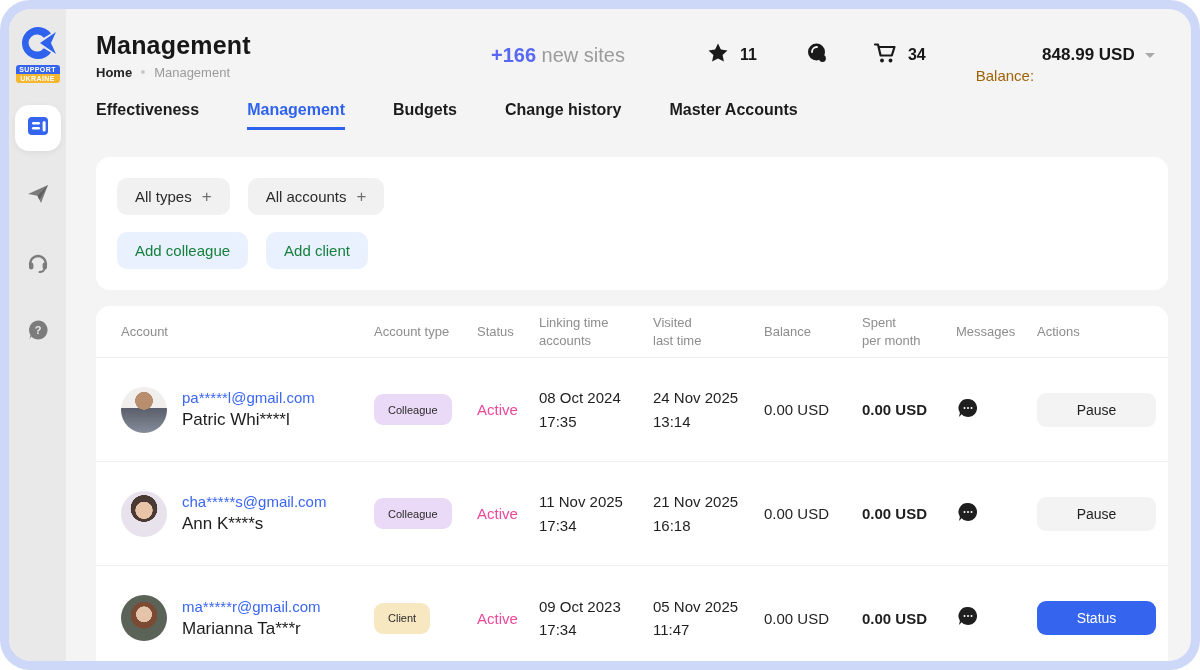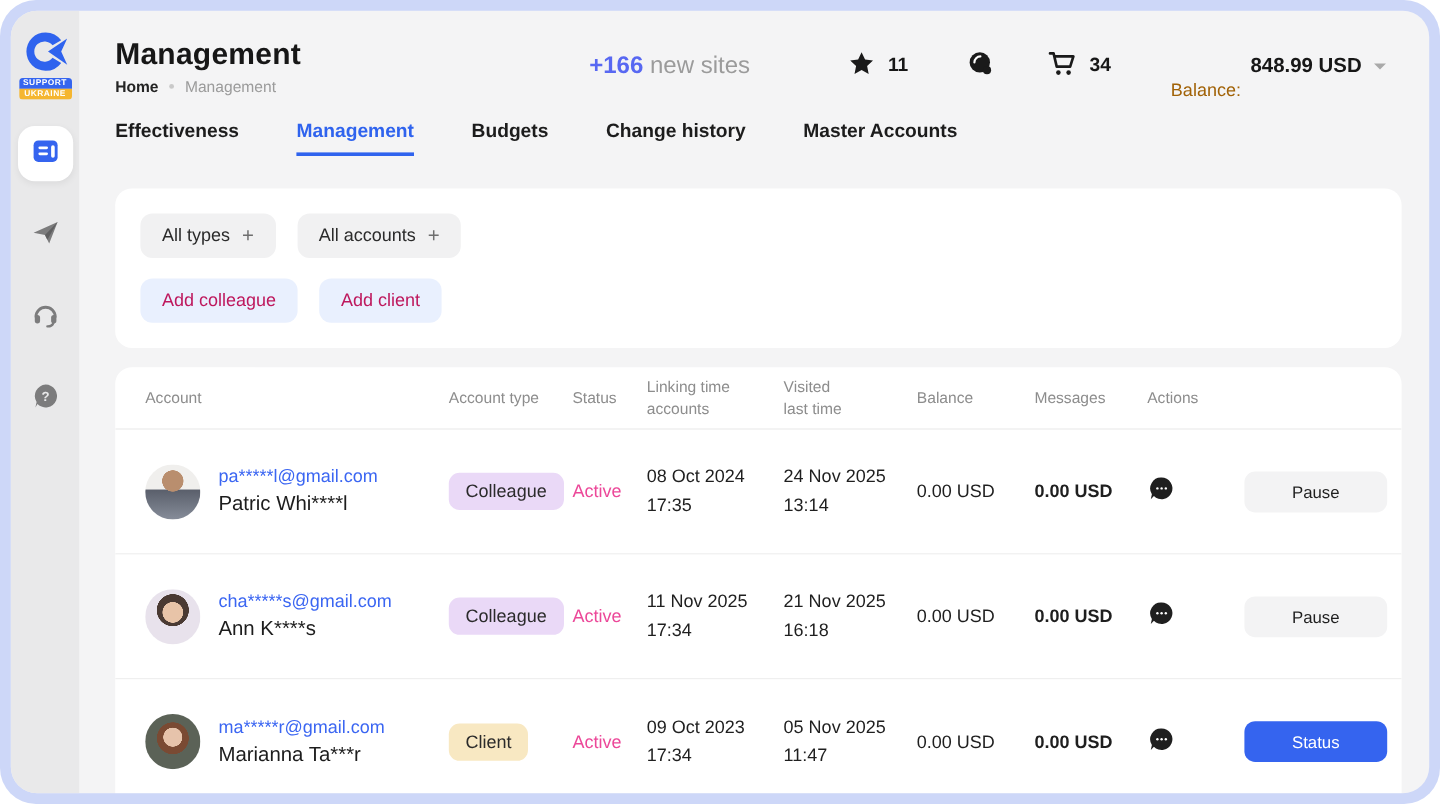--- a/index.html
+++ b/index.html
@@ -42,39 +42,39 @@
   .tab { font-size: 16px; font-weight: bold; color: #1c1c1c; padding-bottom: 8px; cursor: pointer; border-bottom: 3px solid transparent; }
   .tab.active { color: #2f63ee; border-bottom-color: #2f63ee; }
 
   
   .filter-card { background: #ffffff; border-radius: 14px; padding: 21px; margin-top: 12px; flex: none; }
   .chip-row { display: flex; gap: 18px; }
   .chip-row + .chip-row { margin-top: 17px; }
   .chip { height: 37px; display: inline-flex; align-items: center; gap: 10px; padding: 0 18px; border-radius: 10px; font-size: 15px; cursor: pointer; }
   .chip.gray { background: #f1f1f2; color: #2b2b2b; }
   .chip.gray .plus { color: #6f6f6f; font-size: 17px; }
-  .chip.blue { background: #e9f0fe; color: #be185d; }
+  .chip.blue { background: #e9f0fe; color: #15803d; }
 
   
   .table-card { background: #ffffff; border-radius: 14px 14px 0 0; margin-top: 16px; flex: 1; overflow: hidden; }
   .tgrid { display: grid; grid-template-columns: 253px 103px 62px 114px 111px 98px 94px 81px 1fr; align-items: center; padding-left: 25px; }
   .thead { height: 52px; border-bottom: 1px solid #ececec; }
   .th { font-size: 13px; color: #8d8d8d; white-space: pre-line; line-height: 1.35; padding-right: 8px; }
   .trow { height: 104px; border-bottom: 1px solid #efefef; }
   .trow:last-child { border-bottom: none; }
 
   .acc-cell { display: flex; align-items: center; gap: 15px; }
   .avatar { width: 46px; height: 46px; border-radius: 50%; flex: none; }
   .av1 { background: radial-gradient(circle at 50% 30%, #b98e6e 0 22%, transparent 23%), linear-gradient(180deg, #f0efed 0 45%, #5a5f6b 46%, #868c99 100%); }
   .av2 { background: radial-gradient(circle at 50% 42%, #e8c4a8 0 24%, transparent 25%), radial-gradient(circle at 50% 38%, #4a3a33 0 36%, transparent 37%), linear-gradient(180deg, #e8e2ec 0 100%); }
   .av3 { background: radial-gradient(circle at 50% 42%, #e6c3ab 0 22%, transparent 23%), radial-gradient(circle at 50% 44%, #7a4a33 0 38%, transparent 39%), linear-gradient(135deg, #5b6257 0 100%); }
   .acc-email { font-size: 15px; color: #3b66f2; cursor: pointer; }
   .acc-name { font-size: 17px; color: #1d1d1d; margin-top: 4px; }
 
-  .badge { display: inline-flex; align-items: center; height: 31px; padding: 0 14px; border-radius: 9px; font-size: 15px; color: #2b2b2b; }
+  .badge { display: inline-flex; align-items: center; height: 31px; padding: 0 14px; border-radius: 9px; font-size: 11px; color: #2b2b2b; }
   .badge.colleague { background: #ead9f7; }
   .badge.client { background: #f8e8c2; }
 
   .status { font-size: 15px; color: #ec4899; }
   .dcell { font-size: 15px; color: #1f1f1f; white-space: pre-line; line-height: 1.55; }
   .money { font-size: 15px; color: #1f1f1f; }
   .money.bold { font-weight: bold; }
 
   .msg-btn { width: 24px; height: 24px; cursor: pointer; background: transparent; border: none; padding: 0; }
 
@@ -238,20 +238,22 @@
       <section class="table-card">
         <div class="tgrid thead">
           <div class="th">Account</div>
           <div class="th">Account type</div>
           <div class="th">Status</div>
           <div class="th">Linking time
 accounts</div>
           <div class="th">Visited
 last time</div>
           <div class="th">Balance</div>
+          <div class="th">Spent
+per month</div>
           <div class="th">Messages</div>
           <div class="th">Actions</div>
         </div>
 
         <div class="tgrid trow">
           <div class="acc-cell">
             <div class="avatar av1"></div>
             <div>
               <div class="acc-email">pa*****l@gmail.com</div>
               <div class="acc-name">Patric Whi****l</div>

